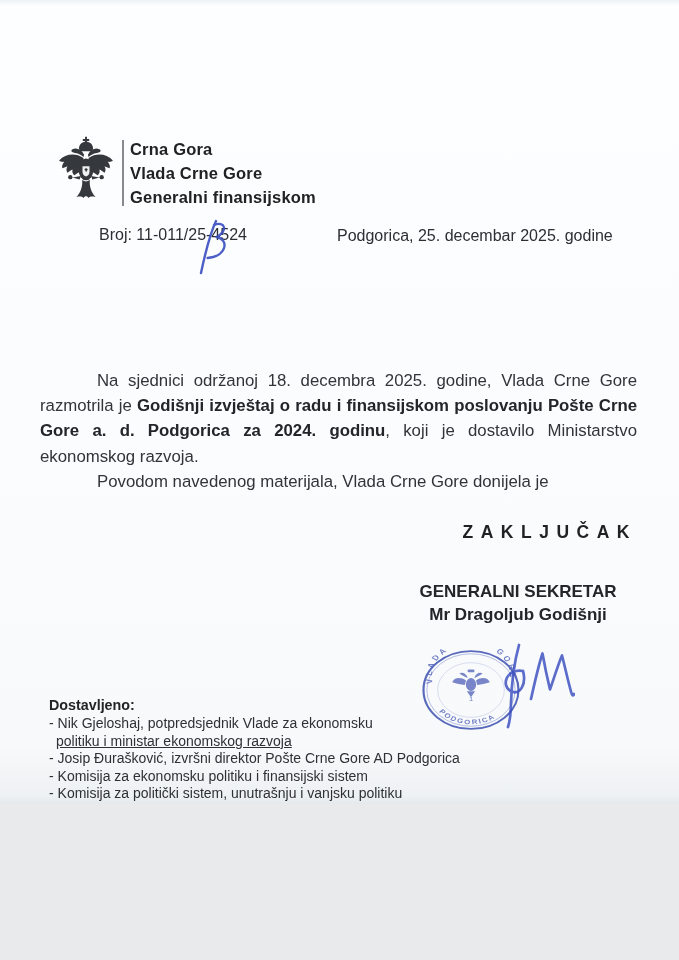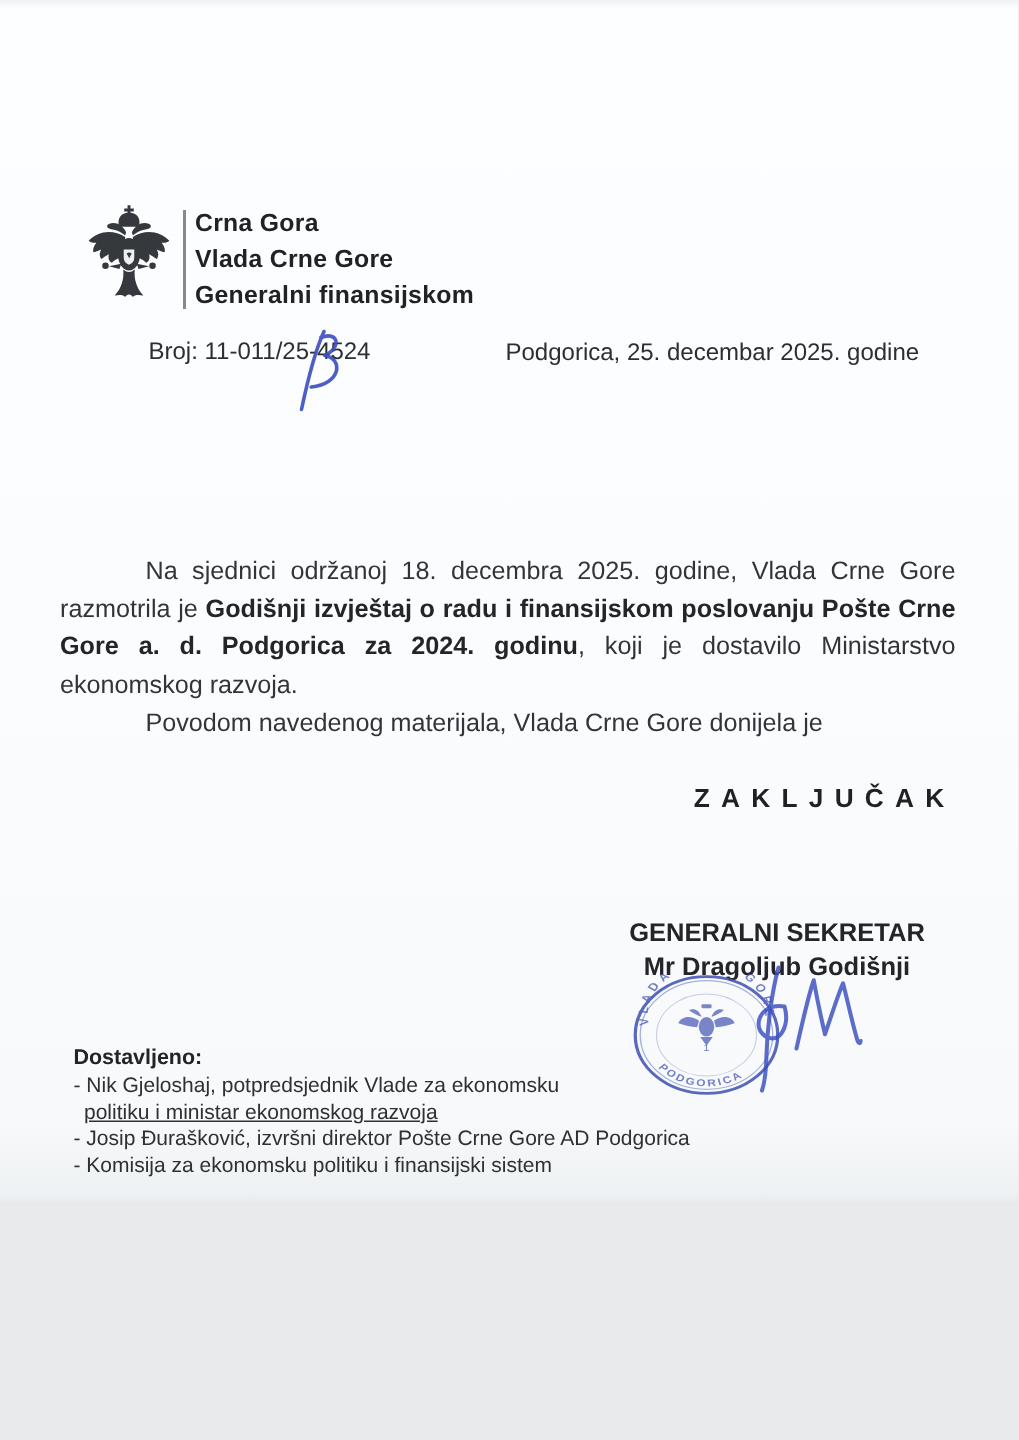--- a/index.html
+++ b/index.html
@@ -23,21 +23,21 @@
   
   .broj{position:absolute;left:63px;top:226px;font-size:16px;color:#2c2f32;margin-left:36px;}
   .beta-mark{position:absolute;left:194px;top:218px;width:38px;height:58px;}
   .place-date{position:absolute;left:337px;top:227px;font-size:16px;color:#2c2f32;}
   
   .bodytext{position:absolute;left:40px;top:368px;width:597px;font-size:16.8px;line-height:25.2px;color:#313438;}
   .bodytext p{margin:0;text-indent:57px;text-align:justify;}
   .bodytext b{color:#232528;}
   .heading{margin:26px 0 23px 0;text-align:right;font-weight:bold;font-size:17.5px;letter-spacing:7.5px;color:#1f2123;}
   
-  .sig-block{position:absolute;left:410px;top:610px;width:216px;text-align:center;font-weight:bold;font-size:17px;line-height:23px;color:#232528;}
+  .sig-block{position:absolute;left:410px;top:580px;width:216px;text-align:center;font-weight:bold;font-size:17px;line-height:23px;color:#232528;}
   .stamp{position:absolute;left:421px;top:649px;width:100px;height:82px;opacity:.88;filter:blur(.3px);}
   .sig-ink{position:absolute;left:497px;top:641px;width:78px;height:88px;opacity:.92;}
   
   .dist{position:absolute;left:49px;top:697px;font-size:14px;line-height:17.4px;color:#2e3134;}
   .dist .label{font-weight:bold;font-size:14.3px;margin-bottom:1px;color:#222426;}
   .dist .cont{padding-left:7px;text-decoration:underline;}
 </style>
 </head>
 <body>
 
@@ -131,15 +131,16 @@
       </g>
     </svg>
   </div>
 
   <div class="dist">
     <div class="label">Dostavljeno:</div>
     <div class="line">- Nik Gjeloshaj, potpredsjednik Vlade za ekonomsku</div>
     <div class="line cont">politiku i ministar ekonomskog razvoja</div>
     <div class="line">- Josip Đurašković, izvršni direktor Pošte Crne Gore AD Podgorica</div>
     <div class="line">- Komisija za ekonomsku politiku i finansijski sistem</div>
+    <div class="line">- Komisija za politički sistem, unutrašnju i vanjsku politiku</div>
   </div>
 
 </div>
 
 </body></html>

